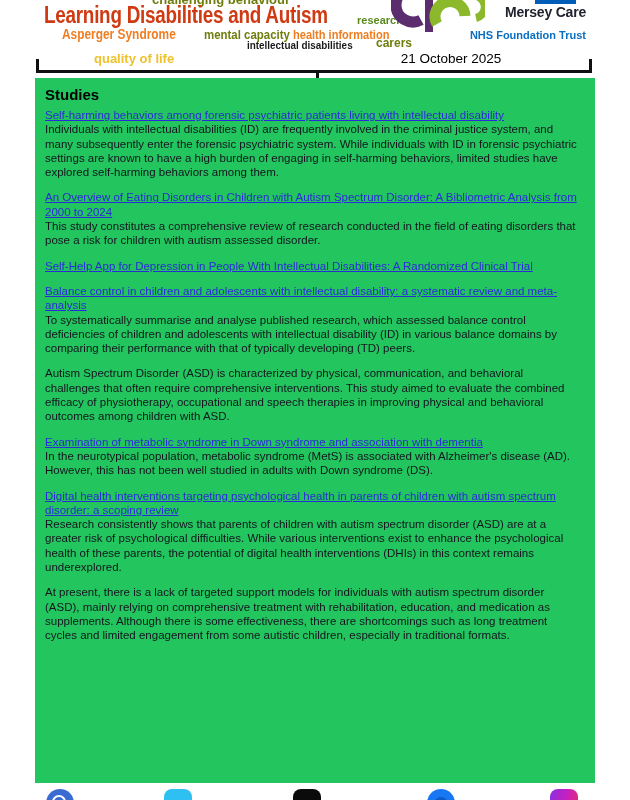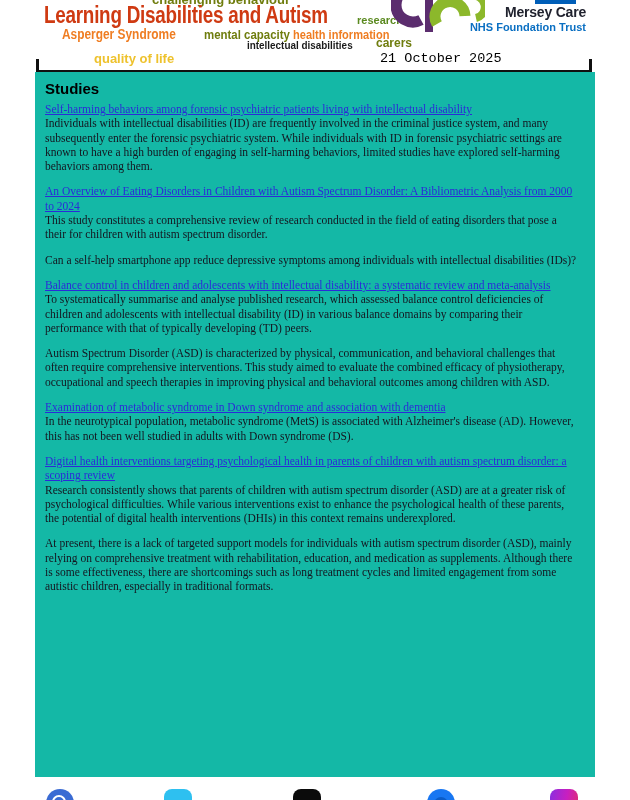--- a/index.html
+++ b/index.html
@@ -17,37 +17,37 @@
   .wc3{left:62px;top:26px;font-size:14px;transform:scaleX(.85);}
   .wc4{left:204px;top:27px;font-size:13px;transform:scaleX(.88);}
   .wc5{left:293px;top:27px;font-size:13px;transform:scaleX(.85);}
   .wc6{left:247px;top:39px;font-size:11px;transform:scaleX(.9);}
   .wc7{left:376px;top:36px;font-size:12px;}
   .wc8{left:94px;top:51px;font-size:13px;}
   .logo{position:absolute;left:391px;top:0;}
   .nhs-box{position:absolute;left:535px;top:0;width:41px;height:4px;background:#005EB8;}
   .org{position:absolute;left:440px;top:5px;width:146px;text-align:right;line-height:1.05;}
   .org .org-name{font-size:14px;font-weight:bold;color:#20222e;letter-spacing:-0.2px;}
-  .org .org-sub{font-size:11px;font-weight:bold;color:#0a6fc2;margin-top:2px;}
-  .date{position:absolute;left:380px;top:51px;width:142px;text-align:left;
-        font-size:13.5px;color:#000;font-family:Liberation Mono, monospace;}
+  .org .org-sub{font-size:11px;font-weight:bold;color:#0a6fc2;margin-top:10px;}
+  .date{position:absolute;left:380px;top:51px;width:142px;text-align:center;
+        font-size:13.5px;color:#000;}
   
   .rule{position:absolute;left:36px;top:70px;width:556px;height:3px;background:#101010;}
   .tick{position:absolute;width:3px;background:#101010;}
   .tick-l{left:36px;top:59px;height:11px;}
   .tick-r{left:589px;top:59px;height:11px;}
   .tick-c{left:316px;top:73px;height:10px;}
   
   .panel{
-    position:absolute;left:35px;top:72px;width:560px;height:705px;
-    background:#14b8a6;box-sizing:border-box;padding:7px 10px;overflow:hidden;
+    position:absolute;left:35px;top:78px;width:560px;height:705px;
+    background:#22c55e;box-sizing:border-box;padding:7px 10px;overflow:hidden;
     color:#15151f;font-size:11.5px;line-height:14.3px;
   }
   .panel h1{margin:0 0 3px 0;font-size:15px;line-height:20px;color:#000;}
-  .study{margin:0 8px 11px 0;font-family:Liberation Serif, serif;}
+  .study{margin:0 8px 11px 0;}
   .study a{color:#2b2bd8;text-decoration:underline;cursor:pointer;}
   .study p{margin:0;}
   
   .soc{position:absolute;top:789px;width:28px;height:28px;}
   .soc.circle{border-radius:50%;}
   .soc.rsq{border-radius:8px;}
   .soc-wp{left:46px;background:#3a6bd3;}
   .soc-wp::after{content:"";position:absolute;left:6px;top:6px;width:14px;height:14px;
      border:2px solid #fff;border-radius:50%;box-sizing:border-box;}
   .soc-tw{left:164px;background:#2ec0f0;}
@@ -95,24 +95,24 @@
 
 <div class="panel">
   <h1>Studies</h1>
 
   <div class="study">
     <a>Self-harming behaviors among forensic psychiatric patients living with intellectual disability</a>
     <p>Individuals with intellectual disabilities (ID) are frequently involved in the criminal justice system, and many subsequently enter the forensic psychiatric system. While individuals with ID in forensic psychiatric settings are known to have a high burden of engaging in self-harming behaviors, limited studies have explored self-harming behaviors among them.</p>
   </div>
   <div class="study">
     <a>An Overview of Eating Disorders in Children with Autism Spectrum Disorder: A Bibliometric Analysis from 2000 to 2024</a>
-    <p>This study constitutes a comprehensive review of research conducted in the field of eating disorders that pose a their for children with autism spectrum disorder.</p>
+    <p>This study constitutes a comprehensive review of research conducted in the field of eating disorders that pose a risk for children with autism assessed disorder.</p>
   </div>
   <div class="study">
-    <p>Can a self-help smartphone app reduce depressive symptoms among individuals with intellectual disabilities (IDs)?</p>
+    <a>Self-Help App for Depression in People With Intellectual Disabilities: A Randomized Clinical Trial</a>
   </div>
   <div class="study">
     <a>Balance control in children and adolescents with intellectual disability: a systematic review and meta-analysis</a>
     <p>To systematically summarise and analyse published research, which assessed balance control deficiencies of children and adolescents with intellectual disability (ID) in various balance domains by comparing their performance with that of typically developing (TD) peers.</p>
   </div>
   <div class="study">
     <p>Autism Spectrum Disorder (ASD) is characterized by physical, communication, and behavioral challenges that often require comprehensive interventions. This study aimed to evaluate the combined efficacy of physiotherapy, occupational and speech therapies in improving physical and behavioral outcomes among children with ASD.</p>
   </div>
   <div class="study">
     <a>Examination of metabolic syndrome in Down syndrome and association with dementia</a>

